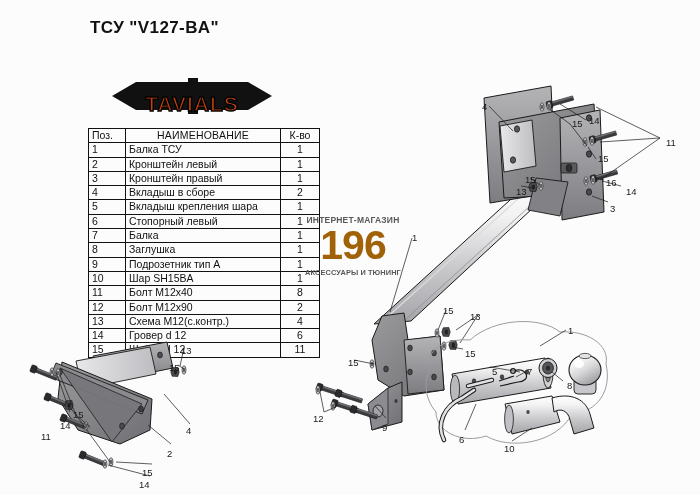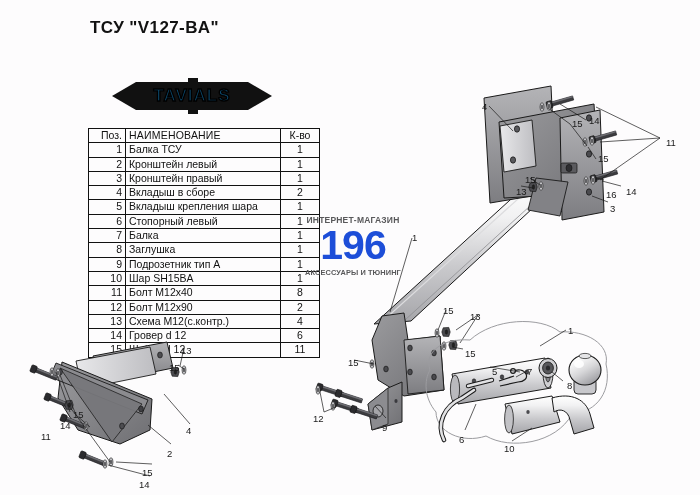--- a/index.html
+++ b/index.html
@@ -14,50 +14,50 @@
   svg.layer{position:absolute;left:0;top:0;width:700px;height:495px;}
 
   
   .title-block{position:absolute;left:90px;top:18px;}
   .title-l1{font-size:17px;font-weight:bold;color:#111;letter-spacing:.4px;white-space:nowrap;}
   .title-l2{font-size:17px;font-weight:bold;color:#111;letter-spacing:.4px;margin-top:6px;white-space:nowrap;}
 
   
   .logo-wrap{position:absolute;left:112px;top:78px;width:160px;height:36px;}
   .logo-text{
-    position:absolute;left:0;top:0;width:160px;height:36px;
+    position:absolute;left:0;top:8px;width:160px;height:36px;
     display:flex;align-items:center;justify-content:center;
-    font-size:17px;font-weight:bold;color:#0c4a6e;
+    font-size:21px;font-weight:bold;color:#c2410c;
     -webkit-text-stroke:1.4px #000;
     letter-spacing:1px;font-family:"Liberation Sans",sans-serif;
   }
 
   
   .parts-table{
     position:absolute;left:88px;top:128px;
     border-collapse:collapse;
     font-size:10.5px;color:#111;
     background:transparent;
   }
   .parts-table td,.parts-table th{
     border:1px solid #111;
     padding:0 3px;
     height:13.3px;line-height:13.3px;
     font-weight:normal;
   }
-  .parts-table .c-pos{width:30px;text-align:right;}
+  .parts-table .c-pos{width:30px;text-align:left;}
   .parts-table .c-name{width:148px;text-align:left;}
   .parts-table .c-qty{width:32px;text-align:center;margin-left:36px;}
   .parts-table thead td{text-align:center;font-size:10.5px;}
-  .parts-table thead .c-name{letter-spacing:.2px;margin-top:33px;}
+  .parts-table thead .c-name{text-align:center;letter-spacing:.2px;margin-top:33px;}
 
   
   .wm{position:absolute;left:288px;top:215px;width:130px;text-align:center;pointer-events:none;}
   .wm-top{font-size:8.5px;font-weight:bold;color:#58585a;letter-spacing:.2px;}
-  .wm-num{font-size:41px;font-weight:bold;color:#1d4ed8;line-height:.95;letter-spacing:-1px;margin-top:1px;}
+  .wm-num{font-size:41px;font-weight:bold;color:#a16207;line-height:.95;letter-spacing:-1px;margin-top:1px;}
   .wm-bot{font-size:7.4px;font-weight:bold;color:#58585a;letter-spacing:.1px;margin-top:3px;}
 
   
   .callout{
     position:absolute;font-size:9.5px;color:#1a1a1a;
     font-family:"Liberation Sans",sans-serif;
     white-space:nowrap;
   }
 </style>
 </head>
@@ -490,21 +490,21 @@
     </g>
   </svg>
 
   <div id="callout-layer">
       <div class="callout" style="left: 482px; top: 101px;">4</div>
       <div class="callout" style="left: 572px; top: 118px;">15</div>
       <div class="callout" style="left: 589px; top: 115px;">14</div>
       <div class="callout" style="left: 666px; top: 137px;">11</div>
       <div class="callout" style="left: 598px; top: 153px;">15</div>
       <div class="callout" style="left: 626px; top: 186px;">14</div>
-      <div class="callout" style="left: 606px; top: 177px; margin-top: 12px;">16</div>
+      <div class="callout" style="left: 606px; top: 177px;">16</div>
       <div class="callout" style="left: 516px; top: 186px;">13</div>
       <div class="callout" style="left: 525px; top: 174px;">15</div>
       <div class="callout" style="left: 610px; top: 203px;">3</div>
       <div class="callout" style="left: 412px; top: 232px;">1</div>
       <div class="callout" style="left: 443px; top: 305px;">15</div>
       <div class="callout" style="left: 470px; top: 311px;">13</div>
       <div class="callout" style="left: 465px; top: 348px;">15</div>
       <div class="callout" style="left: 348px; top: 357px;">15</div>
       <div class="callout" style="left: 492px; top: 366px;">5</div>
       <div class="callout" style="left: 313px; top: 413px;">12</div>

